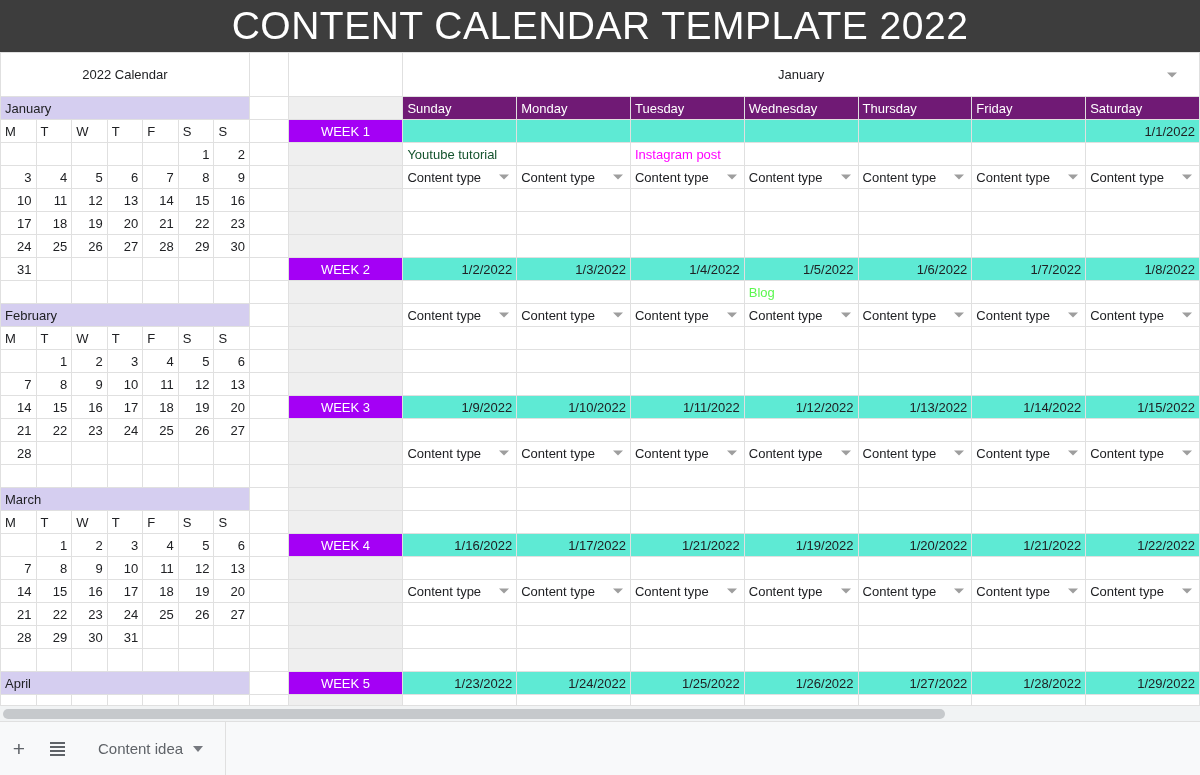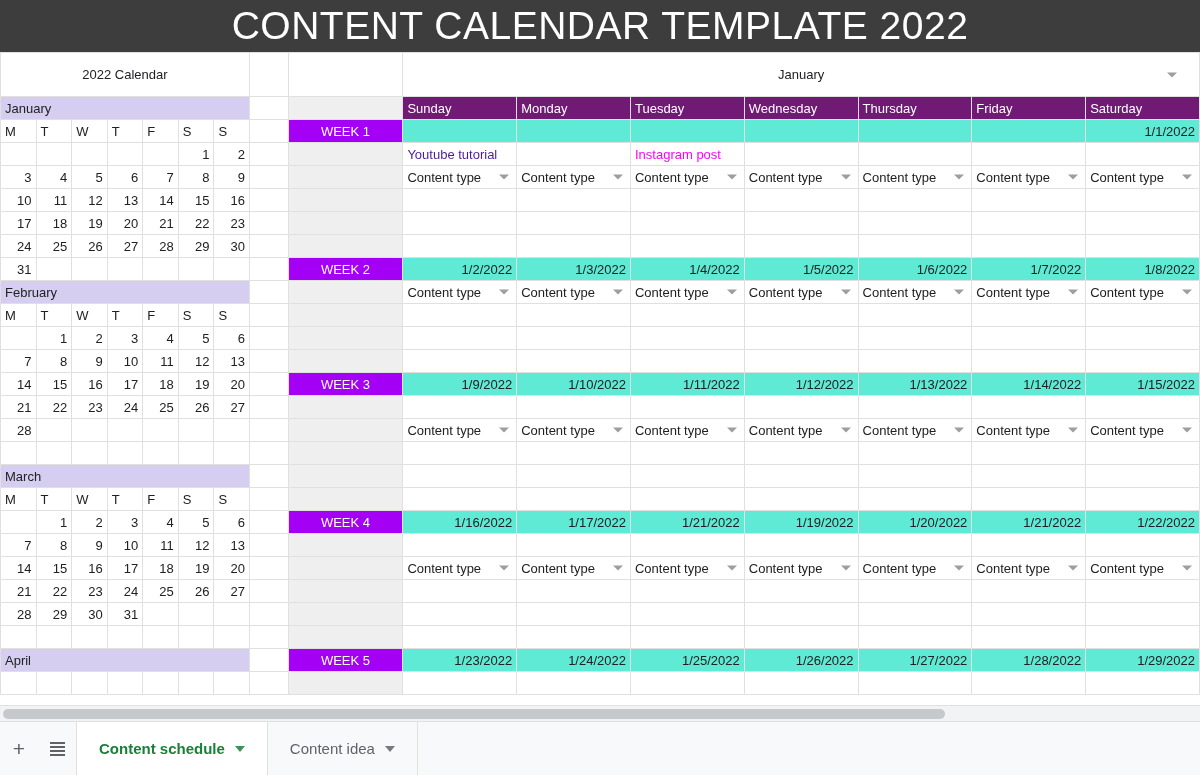--- a/index.html
+++ b/index.html
@@ -294,21 +294,21 @@
         <tr>
           <td class="mini-day"></td>
           <td class="mini-day"></td>
           <td class="mini-day"></td>
           <td class="mini-day"></td>
           <td class="mini-day"></td>
           <td class="mini-day">1</td>
           <td class="mini-day">2</td>
           <td class="blank-cell gap-col"></td>
           <td class="blank-cell week-col weekband"></td>
-          <td class="daycol note-cell"><span style="color: #4c1d95;">Youtube tutorial</span></td>
+          <td class="daycol note-cell"><span style="color: #14532d;">Youtube tutorial</span></td>
           <td class="daycol note-cell"></td>
           <td class="daycol note-cell"><span style="color: rgb(255, 0, 255);">Instagram post</span></td>
           <td class="daycol note-cell"></td>
           <td class="daycol note-cell"></td>
           <td class="daycol note-cell"></td>
           <td class="daycol note-cell"></td>
         </tr>
         <tr>
           <td class="mini-day">3</td>
           <td class="mini-day">4</td>
@@ -391,20 +391,38 @@
           <td class="mini-day"></td>
           <td class="blank-cell gap-col"></td>
           <td class="week-label week-col">WEEK 2</td>
           <td class="daycol date-cell">1/2/2022</td>
           <td class="daycol date-cell">1/3/2022</td>
           <td class="daycol date-cell">1/4/2022</td>
           <td class="daycol date-cell">1/5/2022</td>
           <td class="daycol date-cell">1/6/2022</td>
           <td class="daycol date-cell">1/7/2022</td>
           <td class="daycol date-cell">1/8/2022</td>
+        </tr>
+        <tr>
+          <td class="blank-cell"></td>
+          <td class="blank-cell"></td>
+          <td class="blank-cell"></td>
+          <td class="blank-cell"></td>
+          <td class="blank-cell"></td>
+          <td class="blank-cell"></td>
+          <td class="blank-cell"></td>
+          <td class="blank-cell gap-col"></td>
+          <td class="blank-cell week-col weekband"></td>
+          <td class="daycol note-cell"></td>
+          <td class="daycol note-cell"></td>
+          <td class="daycol note-cell"></td>
+          <td class="daycol note-cell"><span style="color: rgb(92, 247, 80);">Blog</span></td>
+          <td class="daycol note-cell"></td>
+          <td class="daycol note-cell"></td>
+          <td class="daycol note-cell"></td>
         </tr>
         <tr>
           <td colspan="7" class="mini-month">February</td>
           <td class="blank-cell gap-col"></td>
           <td class="blank-cell week-col weekband"></td>
           <td class="daycol ctype-cell"><span class="cap">Content type</span><span class="arrow"></span></td>
           <td class="daycol ctype-cell"><span class="cap">Content type</span><span class="arrow"></span></td>
           <td class="daycol ctype-cell"><span class="cap">Content type</span><span class="arrow"></span></td>
           <td class="daycol ctype-cell"><span class="cap">Content type</span><span class="arrow"></span></td>
           <td class="daycol ctype-cell"><span class="cap">Content type</span><span class="arrow"></span></td>
@@ -716,21 +734,17 @@
 <div id="tab-bar">
   <div class="tabbar-btn">+</div>
   <div class="tabbar-btn">
     <span class="burger">
         <i></i>
         <i></i>
         <i></i>
         <i></i>
       </span>
   </div>
-  <div class="sheet-tab active">
-    <span>Content schedule</span>
-    <span class="tab-arrow"></span>
-  </div>
   <div class="sheet-tab">
     <span>Content idea</span>
     <span class="tab-arrow"></span>
   </div>
 </div>
 
 </body></html>

